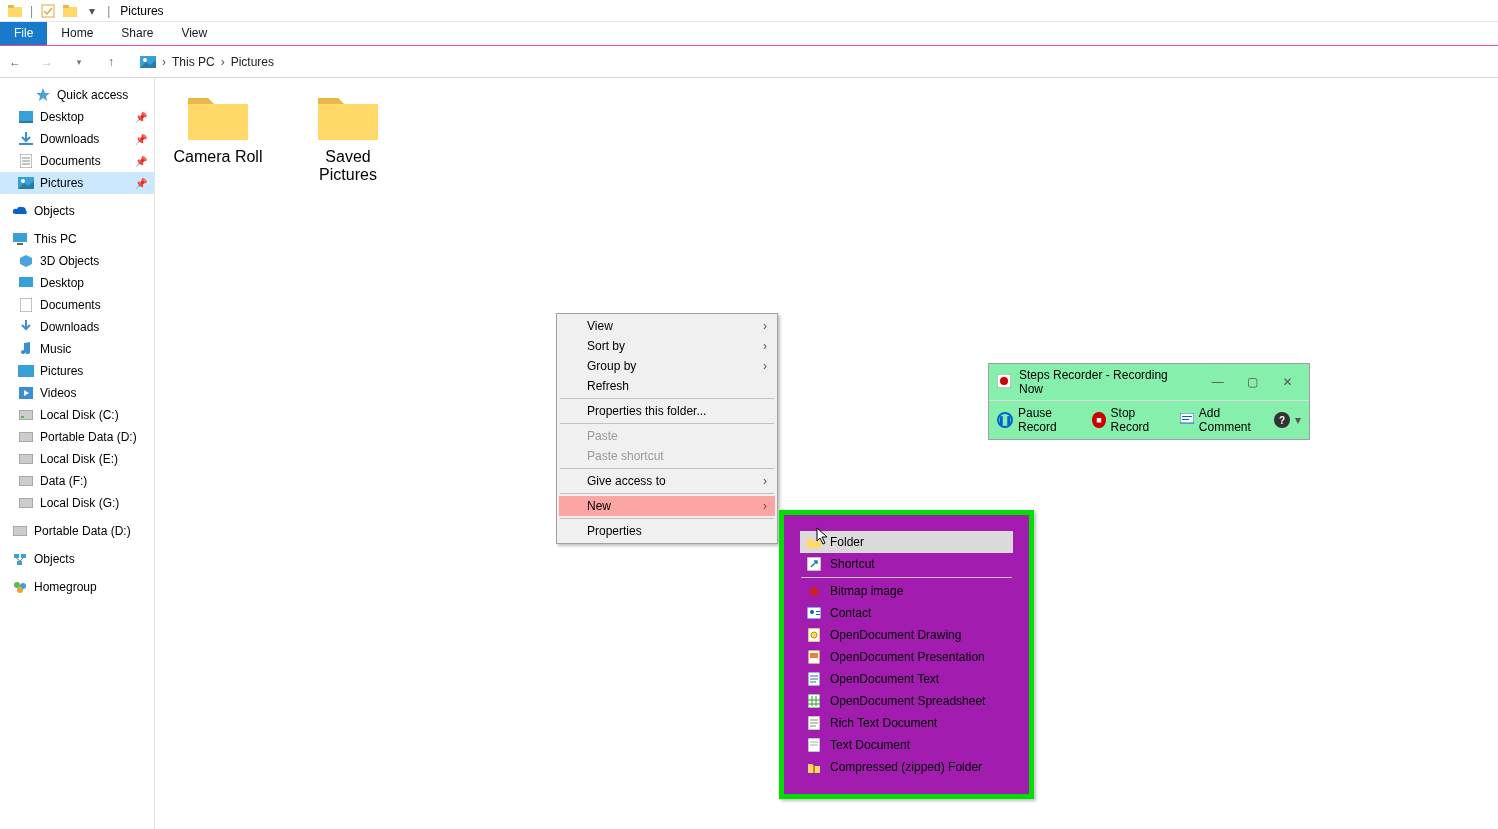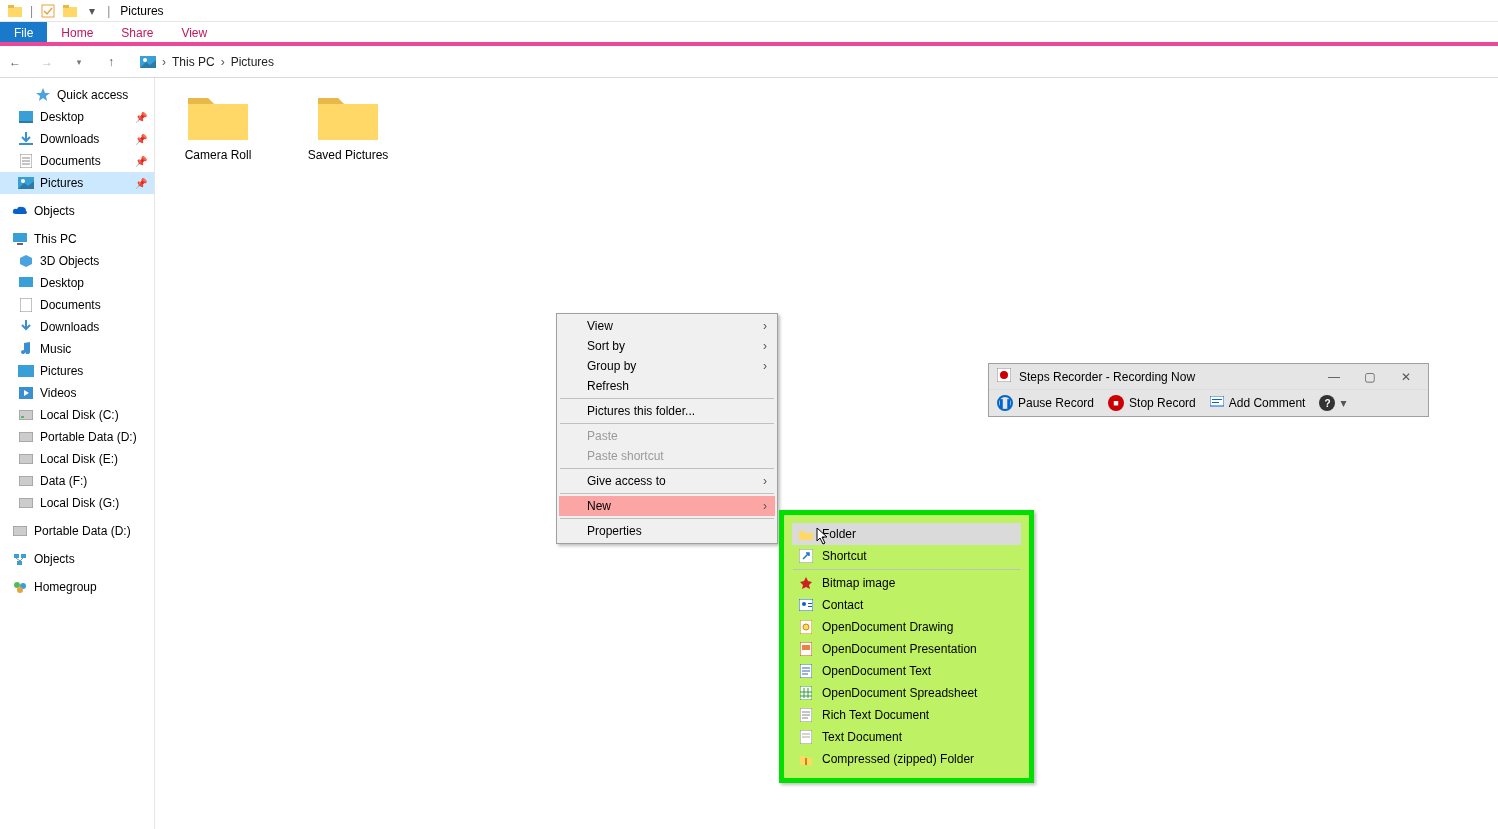--- a/index.html
+++ b/index.html
@@ -41,26 +41,26 @@
 .title-bar .title-text {
   margin-left: 6px;
 }
 
 
 .ribbon-tabs {
   height: 24px;
   display: flex;
   align-items: stretch;
   background: #fff;
-  border-bottom: 4px solid #ec4899;
+  border-bottom: 1px solid #ec4899;
 }
 .ribbon-tabs .tab {
   padding: 4px 14px;
   cursor: pointer;
-  color: #be185d;
+  color: #0f172a;
 }
 .ribbon-tabs .tab.file {
   background: #1979ca;
   color: #fff;
 }
 
 
 .nav-row {
   height: 32px;
   display: flex;
@@ -149,21 +149,21 @@
   width: 90px;
   text-align: center;
   cursor: pointer;
 }
 .folder-item .folder-icon {
   width: 64px;
   height: 52px;
   margin: 0 auto 6px;
 }
 .folder-item .label {
-  font-size: 12px;
+  font-size: 16px;
 }
 
 
 .ctx-menu {
   position: absolute;
   background: #f0f0f0;
   border: 1px solid #a0a0a0;
   box-shadow: 2px 2px 3px rgba(0,0,0,0.25);
   min-width: 222px;
   padding: 2px;
@@ -188,25 +188,25 @@
 }
 .ctx-menu hr {
   border: none;
   border-top: 1px solid #c0c0c0;
   margin: 2px 1px;
 }
 
 
 .sub-menu {
   position: absolute;
-  background: #bef264;
+  background: #a21caf;
   border: 5px solid #00e000;
   box-shadow: 2px 2px 3px rgba(0,0,0,0.25);
   min-width: 255px;
-  padding: 8px;
+  padding: 16px;
 }
 .sub-menu .row {
   display: flex;
   align-items: center;
   padding: 3px 8px 3px 6px;
   gap: 8px;
 }
 .sub-menu .row.highlight {
   background: #dadada;
 }
@@ -217,23 +217,23 @@
 }
 .sub-menu hr {
   border: none;
   border-top: 1px solid #c0c0c0;
   margin: 2px 1px;
 }
 
 
 .recorder {
   position: absolute;
-  background: #e5e5e5;
+  background: #86efac;
   border: 1px solid #a0a0a0;
-  width: 441px;
+  width: 322px;
 }
 .recorder .rec-title {
   display: flex;
   align-items: center;
   padding: 4px 8px;
   gap: 8px;
   border-bottom: 1px solid #ddd;
 }
 .recorder .rec-title .spacer { flex:1; }
 .recorder .rec-title .win-btn {
@@ -568,21 +568,21 @@
     </div>
   <div class="row">
       <span>Group by</span>
       <span class="arrow">›</span>
     </div>
   <div class="row">
       <span>Refresh</span>
     </div>
   <hr>
   <div class="row">
-      <span>Pictures this folder...</span>
+      <span>Properties this folder...</span>
     </div>
   <hr>
   <div class="row disabled">
       <span>Paste</span>
     </div>
   <div class="row disabled">
       <span>Paste shortcut</span>
     </div>
   <hr>
   <div class="row">

